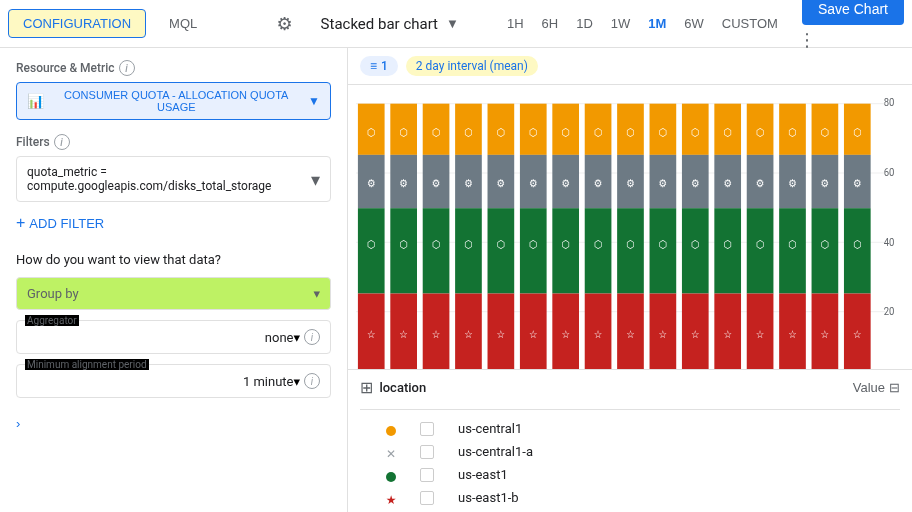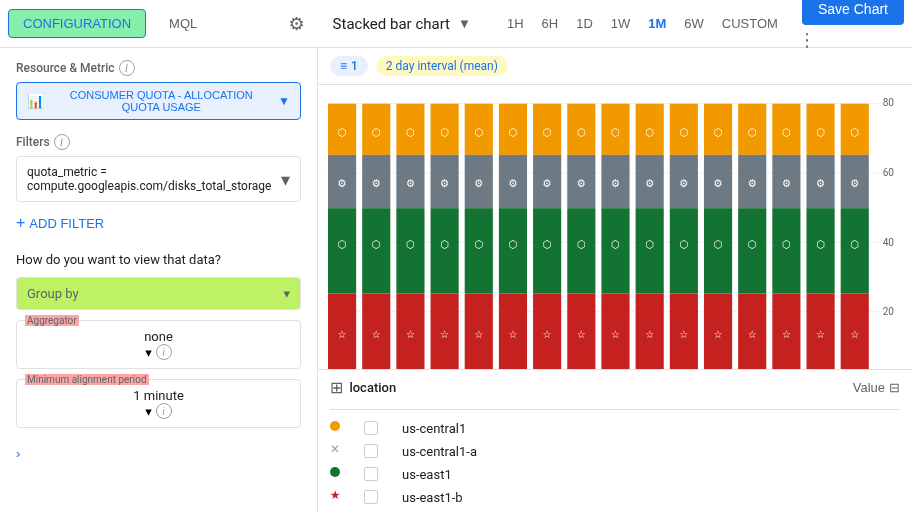--- a/index.html
+++ b/index.html
@@ -9,52 +9,52 @@
     .top-bar {
       display: flex; align-items: center; height: 48px;
       border-bottom: 1px solid #e0e0e0; padding: 0 8px; gap: 8px;
       flex-shrink: 0;
     }
     .tab-btn {
       padding: 6px 14px; border-radius: 4px; font-size: 13px; font-weight: 500;
       cursor: pointer; border: none; background: transparent;
     }
     .tab-btn.active {
-      background: #86efac; color: #1a73e8; border: 1px solid #1a73e8;
+      background: #fef9c3; color: #1a73e8; border: 1px solid #1a73e8;
     }
     .tab-btn:not(.active) { color: #5f6368; border: 1px solid transparent; }
     .gear-icon-btn {
       margin-left: auto; background: none; border: none; cursor: pointer;
       color: #5f6368; font-size: 18px; padding: 4px;
     }
     .chart-title-area {
       display: flex; align-items: center; gap: 8px; padding: 0 16px;
     }
     .chart-title-text { font-size: 15px; color: #202124; }
-    .time-btns { display: flex; align-items: center; gap: 2px; margin-left: 4px; }
+    .time-btns { display: flex; align-items: center; gap: 2px; margin-left: 16px; }
     .time-btn {
       padding: 5px 8px; font-size: 13px; background: none; border: none;
       cursor: pointer; color: #5f6368; border-radius: 4px;
     }
     .time-btn.active { color: #1a73e8; font-weight: 600; }
     .save-chart-btn {
       background: #1a73e8; color: #fff; border: none; border-radius: 4px;
       padding: 8px 16px; font-size: 14px; font-weight: 500; cursor: pointer;
       margin-left: 8px;
     }
     .more-btn { background: none; border: none; cursor: pointer; color: #5f6368; font-size: 18px; padding: 4px; }
 
     
     .main-layout {
       display: flex; flex: 1; overflow: hidden;
     }
 
     
     .left-panel {
-      width: 318px; border-right: 1px solid #e0e0e0; overflow-y: auto;
+      width: 348px; border-right: 1px solid #e0e0e0; overflow-y: auto;
       padding: 12px 16px; flex-shrink: 0;
     }
     .section-label {
       font-size: 12px; font-weight: 500; color: #5f6368; margin-bottom: 6px;
       display: flex; align-items: center; gap: 4px;
     }
     .help-icon { display: inline-flex; align-items: center; justify-content: center;
       width: 16px; height: 16px; border-radius: 50%; border: 1px solid #9aa0a6;
       font-size: 10px; color: #9aa0a6; font-style: italic; cursor: pointer;
     }
@@ -93,24 +93,24 @@
       font-size: 13px; color: #5f6368; cursor: pointer; width: 100%;
       background: #bef264;
     }
     .field-wrapper { margin-top: 10px; }
     .field-wrapper .field-border {
       border: 1px solid #e0e0e0; border-radius: 4px; padding: 8px 10px;
       position: relative;
     }
     .field-wrapper .float-label {
       font-size: 10px; color: #5f6368; position: absolute; top: -6px;
-      left: 8px; background: #fca5a5; padding: 0 2px;
+      left: 8px; background: #000000; padding: 0 2px;
     }
     .field-inner {
-      display: flex; align-items: center; justify-content: flex-end; flex-direction: column;
+      display: flex; align-items: center; justify-content: flex-end;
     }
     .field-value { font-size: 13px; color: #202124; }
 
     .show-advanced {
       display: flex; align-items: center; gap: 4px; margin-top: 14px;
       background: none; border: none; color: #1a73e8; font-size: 13px;
       cursor: pointer; padding: 4px 0; font-weight: 500;
     }
 
     
@@ -146,22 +146,22 @@
     }
     .legend-header {
       display: flex; align-items: center; justify-content: space-between;
       padding: 4px 0; font-size: 13px; color: #202124;
     }
     .legend-title { display: flex; align-items: center; gap: 6px; font-weight: 500; }
     .legend-grid-icon { font-size: 16px; color: #5f6368; }
     .legend-value-btn { background: none; border: none; font-size: 13px; color: #5f6368; cursor: pointer; display: flex; align-items: center; gap: 4px; }
     .legend-items { display: flex; flex-direction: column; gap: 2px; }
     .legend-item {
-      display: flex; align-items: flex-start; gap: 24px; padding: 3px 0;
-      font-size: 13px; color: #202124;
+      display: flex; align-items: flex-end; gap: 24px; padding: 3px 0;
+      font-size: 13px; color: #202124; margin-left: 26px;
     }
     .legend-dot { width: 10px; height: 10px; border-radius: 50%; flex-shrink: 0; }
     .legend-check { width: 14px; height: 14px; border: 1px solid #ccc; border-radius: 2px; flex-shrink: 0; }
 
     
     .section-divider { height: 1px; background: #e0e0e0; margin: 8px 0; }
 
     .top-right-area { display: flex; align-items: flex-start; flex-direction: column; }
   </style>
 </head>

